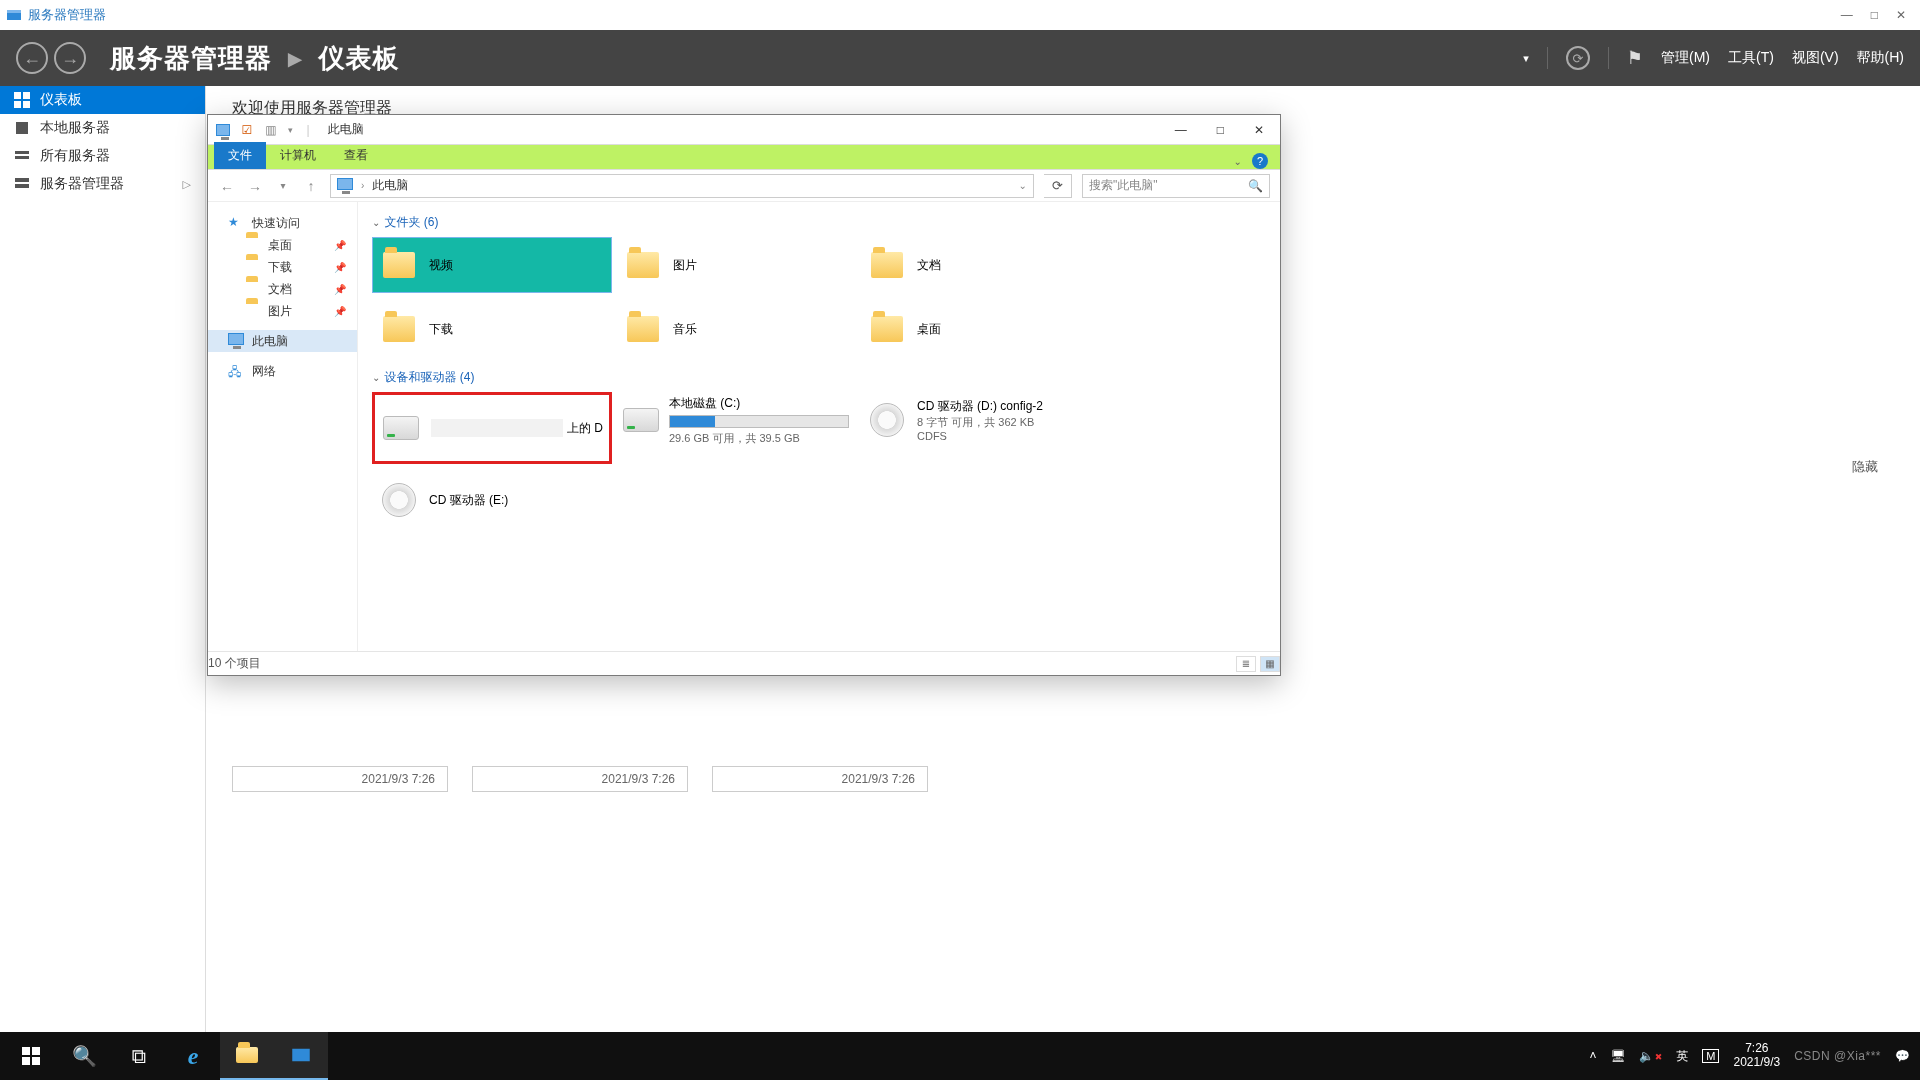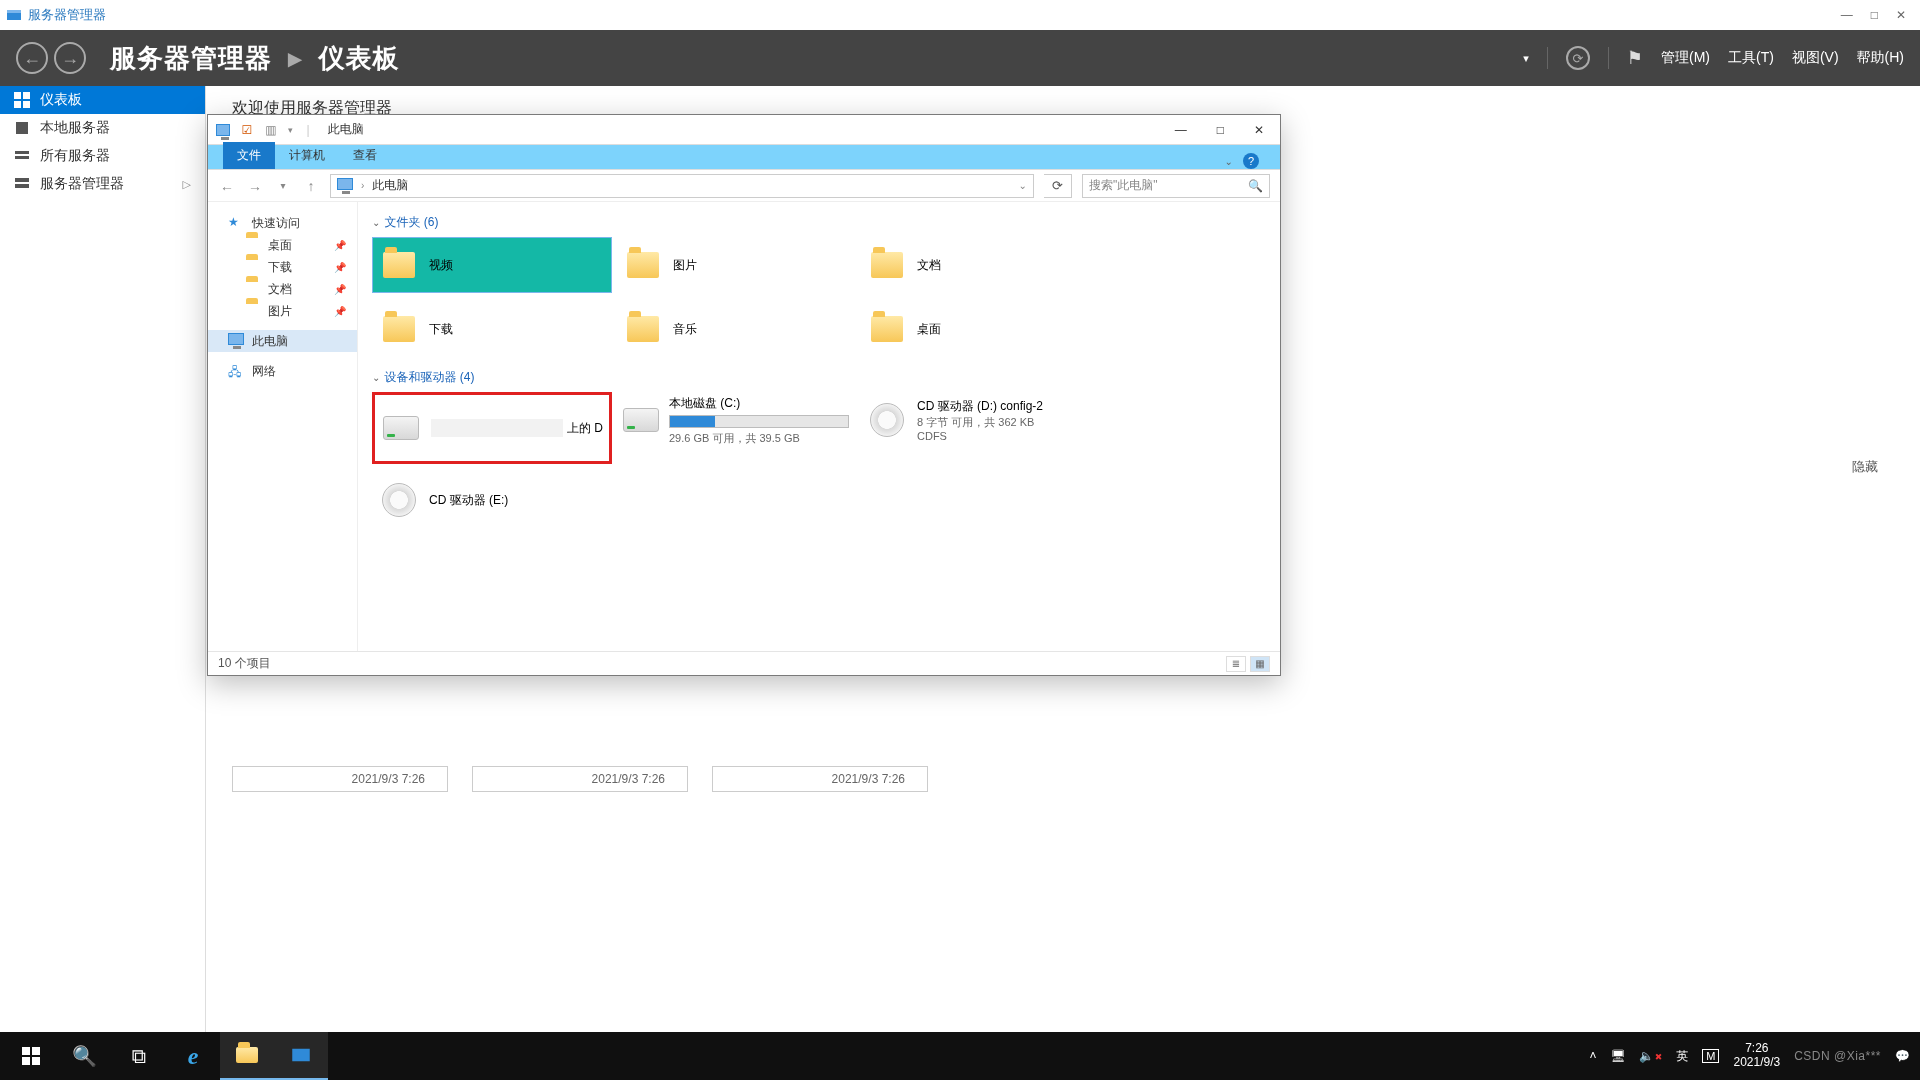--- a/index.html
+++ b/index.html
@@ -19,30 +19,30 @@
   .sm-body{display:flex;height:calc(100% - 86px - 48px);background:#fff;}
   .sm-side{width:206px;background:#fff;border-right:1px solid #ddd;}
   .sm-side .srow{height:28px;display:flex;align-items:center;gap:10px;padding:0 14px;font-size:14px;color:#333;}
   .sm-side .srow .sicon{width:16px;height:16px;display:inline-block;}
   .sm-side .srow.active{background:#0078d7;color:#fff;}
   .sm-side .srow .chev{margin-left:auto;color:#888;font-size:11px;}
   .sm-main{flex:1;background:#fff;position:relative;padding:12px 26px 0 26px;}
   .welcome{font-size:16px;color:#333;margin:0; font-weight:400;}
   .hide-link{position:absolute;right:42px;top:372px;font-size:13px;color:#555;}
   .tileset{position:absolute;left:26px;top:680px;display:flex;gap:24px;}
-  .tile{width:216px;height:26px;border:1px solid #ccc;display:flex;align-items:center;justify-content:flex-end;padding-right:22px;color:#666;font-size:12px;}
+  .tile{width:216px;height:26px;border:1px solid #ccc;display:flex;align-items:center;justify-content:flex-end;padding-right:12px;color:#666;font-size:12px;}
   
   .explorer{position:absolute;left:207px;top:114px;width:1074px;height:562px;background:#fff;border:1px solid #7a7a7a;box-shadow:0 8px 28px rgba(0,0,0,.25);}
   .ex-title{height:30px;display:flex;align-items:center;padding:0 8px;font-size:12px;border-bottom:1px solid #ddd;}
   .ex-title .bar-icons{display:flex;align-items:center;gap:10px;}
   .ex-title .qat{width:14px;height:14px;display:flex;align-items:center;justify-content:center;}
   .ex-title .sep{color:#ccc;margin:0 4px;}
   .ex-title .cap{margin-left:4px;color:#333;}
   .ex-title .wbtns{margin-left:auto;display:flex;gap:30px;font-size:12px;color:#333;padding-right:8px;}
-  .ex-ribbon{height:25px;background:#7dd3fc;display:flex;align-items:flex-end;padding:0 15px;border-bottom:1px solid #ddd;}
+  .ex-ribbon{height:25px;background:#bef264;display:flex;align-items:flex-end;padding:0 6px;border-bottom:1px solid #ddd;}
   .ex-ribbon .tab{padding:5px 14px;font-size:12px;color:#333;}
   .ex-ribbon .tab.file{background:#1979ca;color:#fff;}
   .ex-ribbon .right{margin-left:auto;display:flex;align-items:center;gap:10px;padding-right:6px;}
   .ex-ribbon .help{width:16px;height:16px;border-radius:50%;background:#1979ca;color:#fff;display:flex;align-items:center;justify-content:center;font-size:11px;}
   .ex-addr{height:32px;display:flex;align-items:center;gap:10px;padding:0 10px;border-bottom:1px solid #eee;}
   .ex-addr .nav-btn{color:#888;font-size:14px;width:18px;text-align:center;}
   .ex-addr .addrbox{flex:1;height:24px;border:1px solid #ccc;display:flex;align-items:center;padding:0 6px;gap:8px;font-size:12px;color:#333;}
   .ex-addr .addrbox .aicon{width:16px;height:16px;}
   .ex-addr .refresh{width:28px;height:24px;border:1px solid #ccc;border-left:none;display:flex;align-items:center;justify-content:center;color:#555;font-size:13px;}
   .ex-addr .searchbox{width:188px;height:24px;border:1px solid #ccc;display:flex;align-items:center;padding:0 6px;color:#888;position:relative;}
@@ -59,21 +59,21 @@
   .ex-pane .grouphdr .tw{color:#666;font-size:10px;}
   .ex-pane .itemgrid{display:grid;grid-template-columns:repeat(3, 240px);gap:8px 4px;margin-bottom:12px;}
   .ex-pane .item{display:flex;align-items:center;gap:10px;padding:4px 6px;border:1px solid transparent;height:56px;}
   .ex-pane .item.sel{border:1px solid #7bb6ec;background:#14b8a6;}
   .ex-pane .item.redbox{border:3px solid #e02020;height:72px;}
   .ex-pane .item .iicon{width:40px;height:40px;display:flex;align-items:center;justify-content:center;}
   .ex-pane .item .itext{display:flex;flex-direction:column;font-size:12px;}
   .ex-pane .item .itext .l2{color:#666;font-size:11px;}
   .ex-pane .drivebar{width:180px;height:13px;border:1px solid #bcbcbc;background:#e6e6e6;margin:3px 0;position:relative;}
   .ex-pane .drivebar .fill{height:100%;background:#2f8ad8;}
-  .ex-status{height:24px;border-top:1px solid #e5e5e5;display:flex;align-items:center;padding:0 10px;font-size:12px;color:#555;}
+  .ex-status{height:24px;border-top:1px solid #e5e5e5;display:flex;align-items:center;padding:0 0;font-size:12px;color:#555;}
   .ex-status .viewbtns{margin-left:auto;display:flex;gap:4px;}
   .ex-status .vbtn{width:20px;height:16px;border:1px solid #ddd;display:flex;align-items:center;justify-content:center;font-size:10px;color:#666;}
   
   .taskbar{position:absolute;left:0;bottom:0;right:0;height:48px;background:#101010;display:flex;align-items:center;color:#fff;padding:0 4px;z-index:50;}
   .taskbar .tbtn{width:54px;height:48px;display:flex;align-items:center;justify-content:center;font-size:20px;color:#fff;}
   .taskbar .tbtn.active{background:#272727;border-bottom:2px solid #76b9ed;}
   .taskbar .tray{margin-left:auto;display:flex;align-items:center;gap:14px;padding-right:6px;font-size:12px;}
   .taskbar .tray .clock{text-align:center;line-height:1.15;}
   .taskbar .tray .watermark{color:#888;font-size:12px;pointer-events:none;letter-spacing:.5px;}
   

